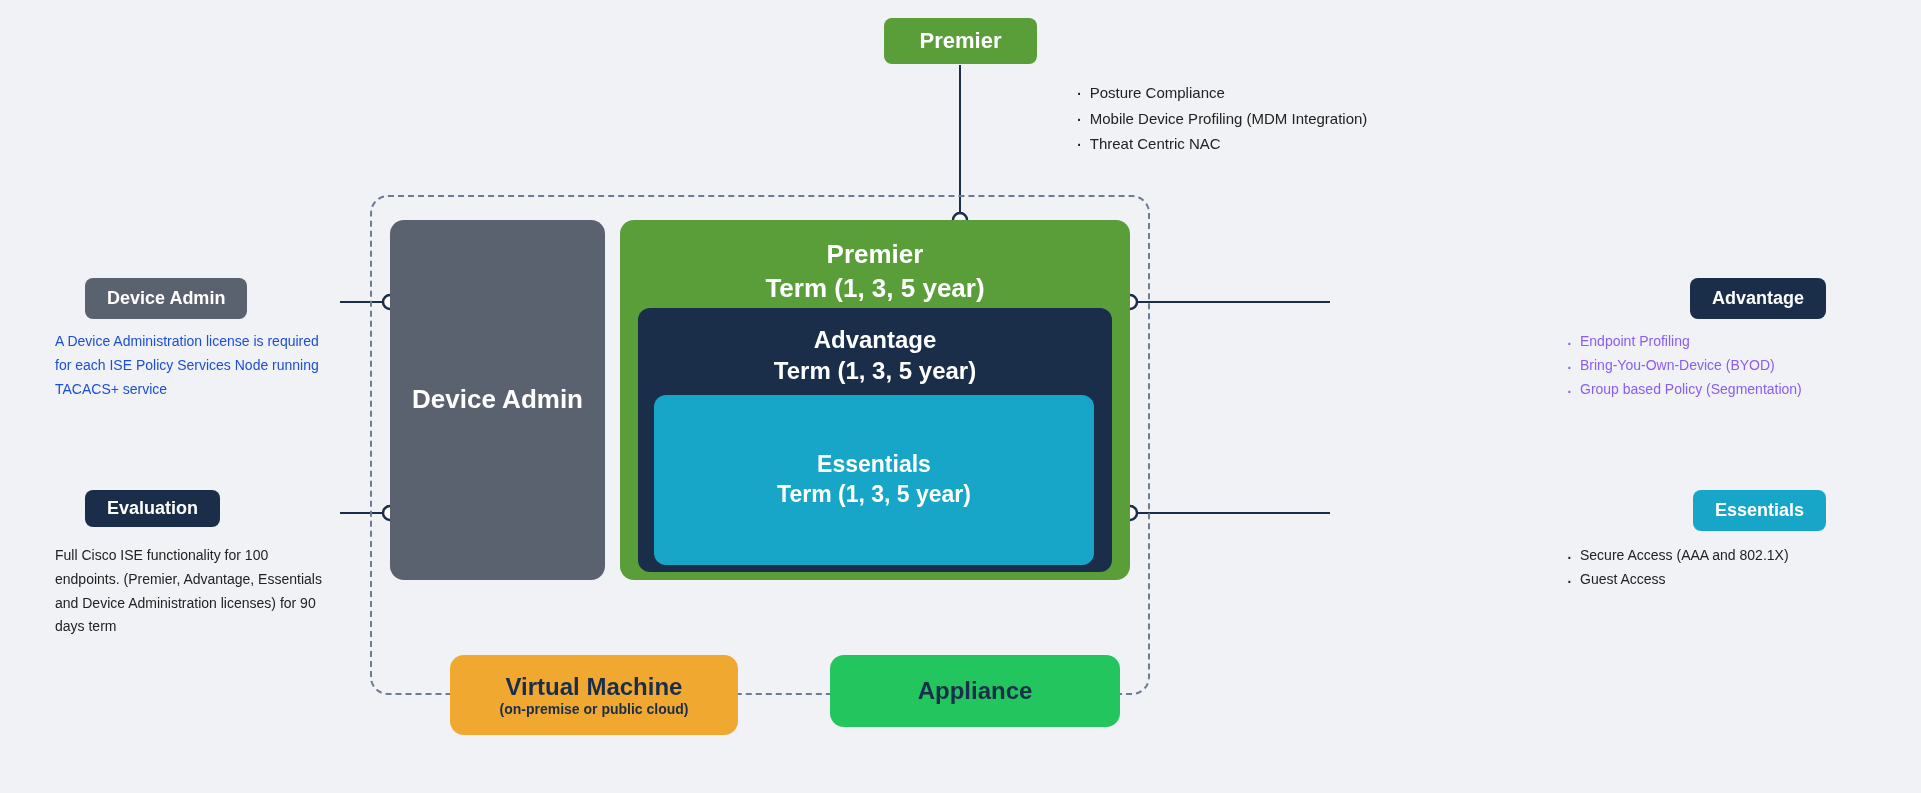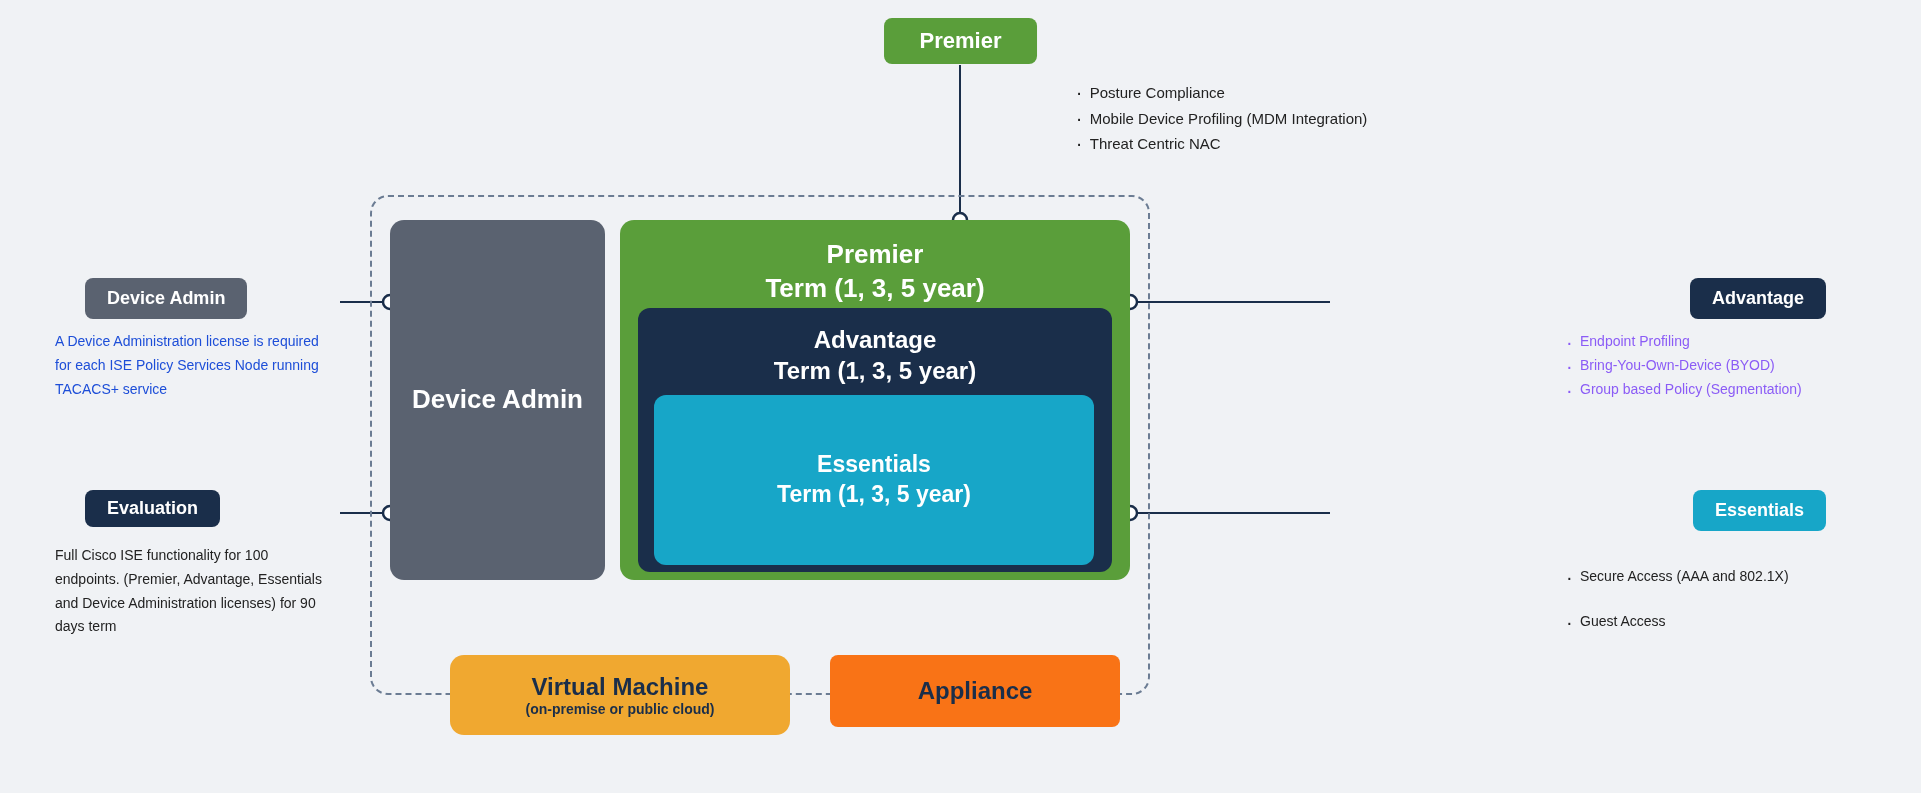--- a/index.html
+++ b/index.html
@@ -154,21 +154,21 @@
       font-weight: bold;
       text-align: center;
       line-height: 1.3;
     }
 
     
     .vm-badge {
       position: absolute;
       top: 655px;
       left: 450px;
-      width: 340px;
+      width: 288px;
       background: #f0a830;
       color: #1a2e4a;
       border-radius: 14px;
       padding: 18px 10px;
       text-align: center;
     }
     .vm-badge .vm-title {
       font-size: 24px;
       font-weight: bold;
     }
@@ -176,23 +176,23 @@
       font-size: 14px;
       font-weight: bold;
     }
 
     
     .appliance-badge {
       position: absolute;
       top: 655px;
       left: 830px;
       width: 290px;
-      background: #f97316;
+      background: #22c55e;
       color: #1a2e4a;
-      border-radius: 8px;
+      border-radius: 14px;
       padding: 22px 10px;
       text-align: center;
       font-size: 24px;
       font-weight: bold;
     }
 
     
     .device-admin-label {
       position: absolute;
       top: 278px;
@@ -288,21 +288,20 @@
       width: 300px;
       font-size: 14px;
       color: #222;
       line-height: 1.7;
       text-align: left;
     }
     .essentials-desc li {
       list-style: none;
       padding-left: 14px;
       position: relative;
-      margin-top: 21px;
     }
     .essentials-desc li::before {
       content: '·';
       position: absolute;
       left: 0;
       font-size: 20px;
       line-height: 1.2;
     }
 
     

